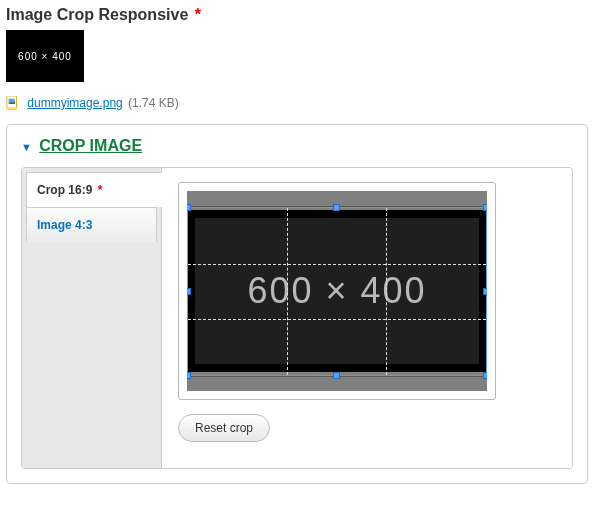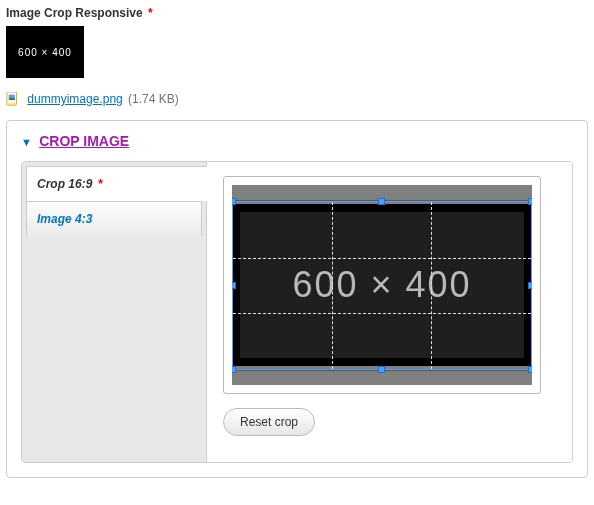--- a/index.html
+++ b/index.html
@@ -6,21 +6,21 @@
   body {
     margin: 0;
     padding: 6px;
     font-family: "Lucida Grande", "Segoe UI", Verdana, sans-serif;
     font-size: 12px;
     color: #333;
     background: #fff;
   }
   .field-label {
     font-weight: bold;
-    font-size: 12px;
+    font-size: 16px;
     color: #333;
     margin-bottom: 6px;
   }
   .required-marker {
     color: #e00;
     font-weight: bold;
     margin-left: 2px;
   }
   .thumb {
     width: 78px;
@@ -56,45 +56,44 @@
   }
   .crop-widget {
     border: 1px solid #ccc;
     border-radius: 4px;
     padding: 12px 14px 14px 14px;
   }
   .crop-toggle {
     margin-bottom: 12px;
   }
   .crop-toggle a {
-    color: #a21caf;
+    color: #15803d;
     font-weight: bold;
     text-decoration: underline;
-    font-size: 14px;
+    font-size: 16px;
   }
   .crop-toggle .disclosure {
     color: #0074bd;
     margin-right: 4px;
     font-size: 11px;
   }
   .crop-body {
     border: 1px solid #ccc;
     border-radius: 4px;
     display: flex;
     padding: 0;
     overflow: hidden;
   }
   .crop-tabs {
-    width: 184px;
+    width: 139px;
     background: #e8e8e8;
     padding: 4px 4px 4px 4px;
     flex: none;
     display: flex;
     flex-direction: column;
-    font-style: italic;
   }
   .crop-tab {
     padding: 10px 10px;
     font-weight: bold;
     font-size: 12px;
     color: #0074bd;
     cursor: pointer;
     border: 1px solid #ccc;
     border-bottom: none;
     background: #f2f2f2;

